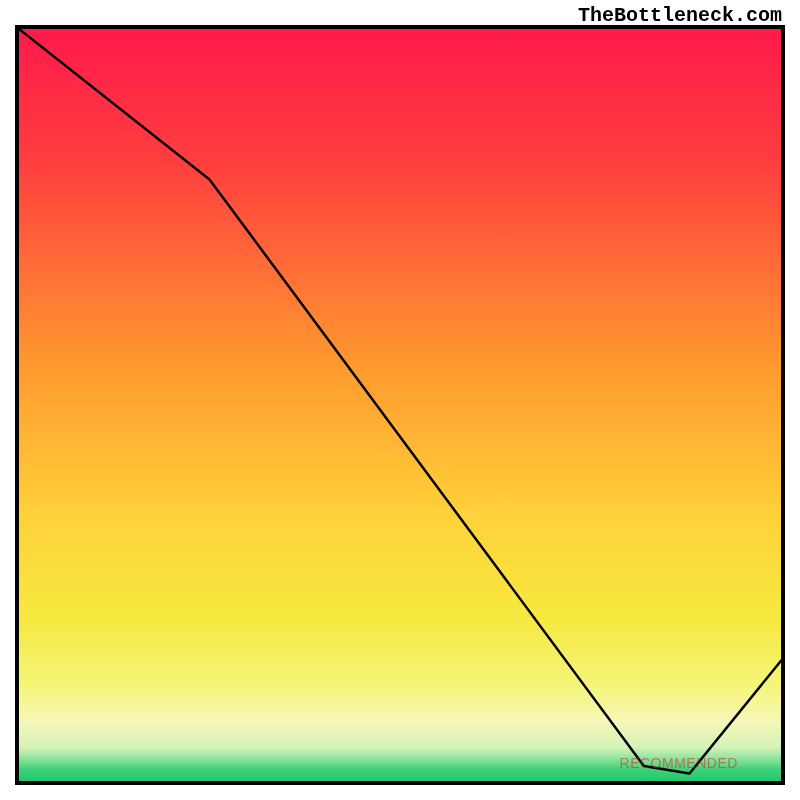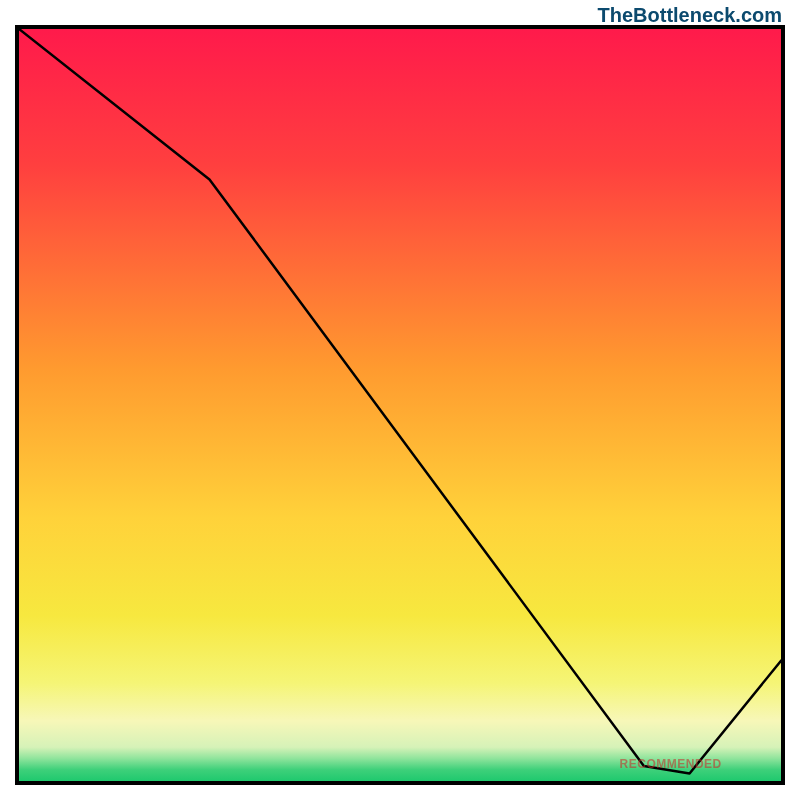--- a/index.html
+++ b/index.html
@@ -6,24 +6,24 @@
   html, body { width: 800px; height: 800px; overflow: hidden; background: #fff; }
   .chart-container {
     position: relative;
     width: 800px;
     height: 800px;
   }
   .watermark {
     position: absolute;
     top: 4px;
     right: 18px;
-    font-family: Liberation Sans, sans-serif;
+    font-family: Liberation Mono, monospace;
     font-size: 20px;
     font-weight: bold;
-    color: #0c4a6e;
+    color: #000000;
     z-index: 10;
   }
   .plot-frame {
     position: absolute;
     left: 15px;
     top: 25px;
     width: 770px;
     height: 760px;
     border: 4px solid #000;
     overflow: hidden;
@@ -36,22 +36,22 @@
     position: absolute;
     left: 0; right: 0;
   }
   .line-svg {
     position: absolute;
     left: 0; top: 0; width: 100%; height: 100%;
   }
   .bottom-label {
     position: absolute;
     font-family: Arial, Helvetica, sans-serif;
-    font-size: 12px;
-    font-weight: bold;
+    font-size: 14px;
+    font-weight: normal;
     letter-spacing: 0.5px;
     color: rgba(200,40,40,0.55);
     z-index: 5;
     white-space: nowrap;
   }
 </style>
 </head>
 <body>
 
 <div class="chart-container">

